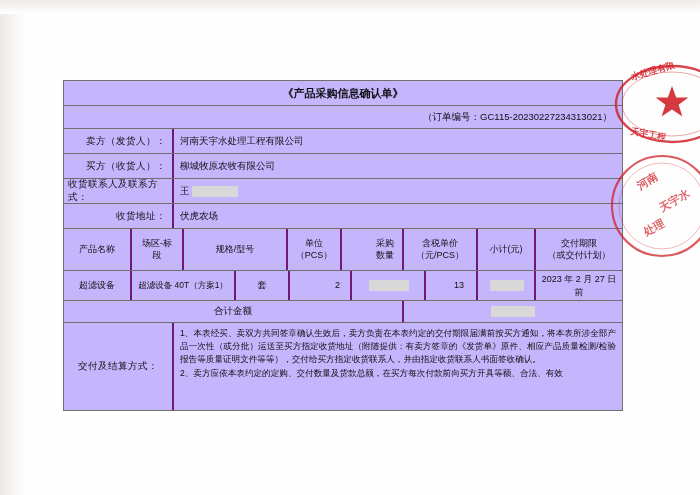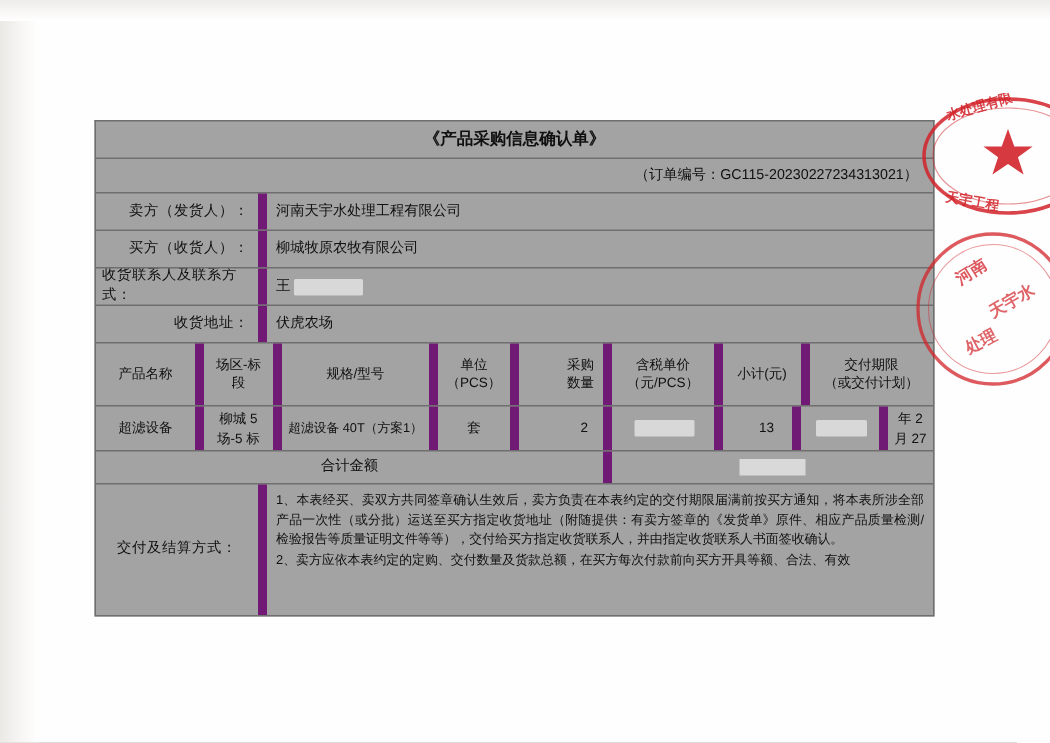--- a/index.html
+++ b/index.html
@@ -38,38 +38,38 @@
   }
 
   .doc {
     position: absolute;
     left: 63px;
     top: 80px;
     width: 560px;
     border: 1px solid #6f6f6f;
     border-bottom: none;
     box-sizing: border-box;
-    background: #a3a3a3;
+    background: #c4b5fd;
   }
   .row {
     display: flex;
     border-bottom: 1px solid #6f6f6f;
     box-sizing: border-box;
   }
   .cell {
     box-sizing: border-box;
     padding: 2px 4px;
     font-size: 9.5px;
     color: #101010;
     line-height: 1.35;
     display: flex;
     align-items: center;
     overflow: hidden;
   }
-  .cell + .cell { border-left: 6px solid #701a75; }
+  .cell + .cell { border-left: 2px solid #701a75; }
 
   .title-row .cell {
     justify-content: center;
     font-size: 11px;
     font-weight: bold;
     height: 24px;
     font-family: "Liberation Serif", serif;
   }
   .order-row .cell {
     justify-content: flex-end;
@@ -256,21 +256,20 @@
         <span>小计(元)</span>
       </div>
       <div class="cell c-term">
         <span>交付期限</span>
         <span>（或交付计划）</span>
       </div>
     </div>
 
     <div class="row data-row">
       <div class="cell c-name">超滤设备</div>
-      <div class="cell c-site">柳城 5 场-5 标</div>
       <div class="cell c-spec">超滤设备 40T（方案1）</div>
       <div class="cell c-unit">套</div>
       <div class="cell c-qty">2</div>
       <div class="cell c-price">
         <span class="redact w3"></span>
       </div>
       <div class="cell c-tax">13</div>
       <div class="cell c-sub">
         <span class="redact w2"></span>
       </div>

